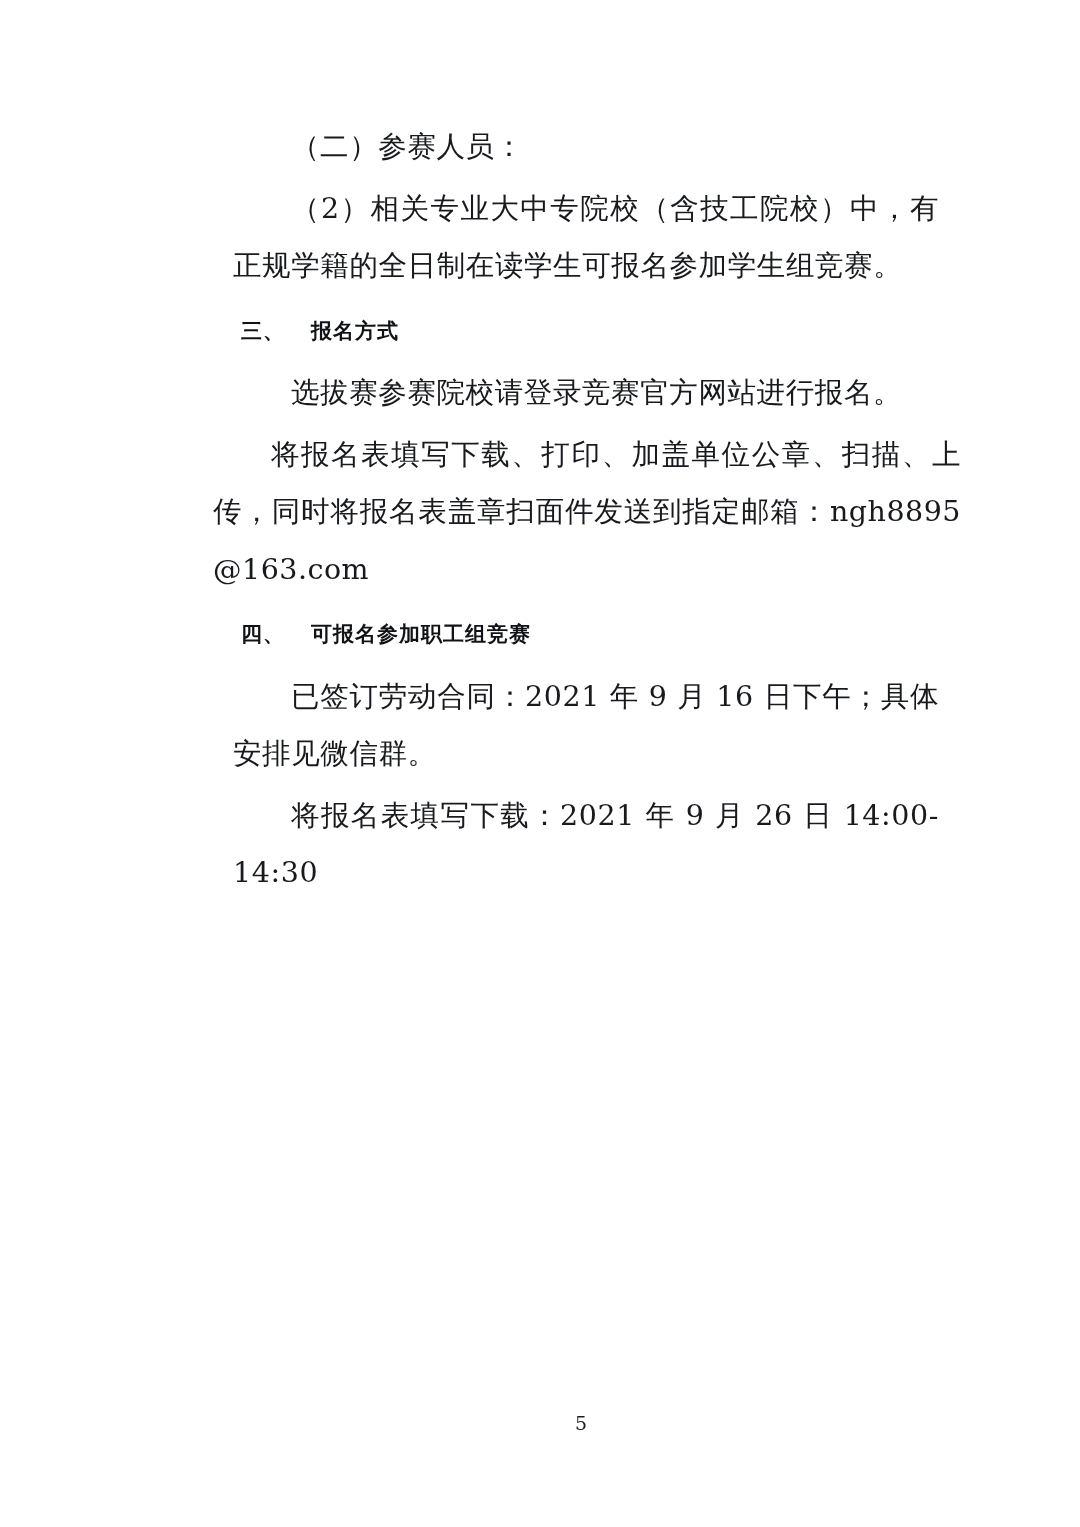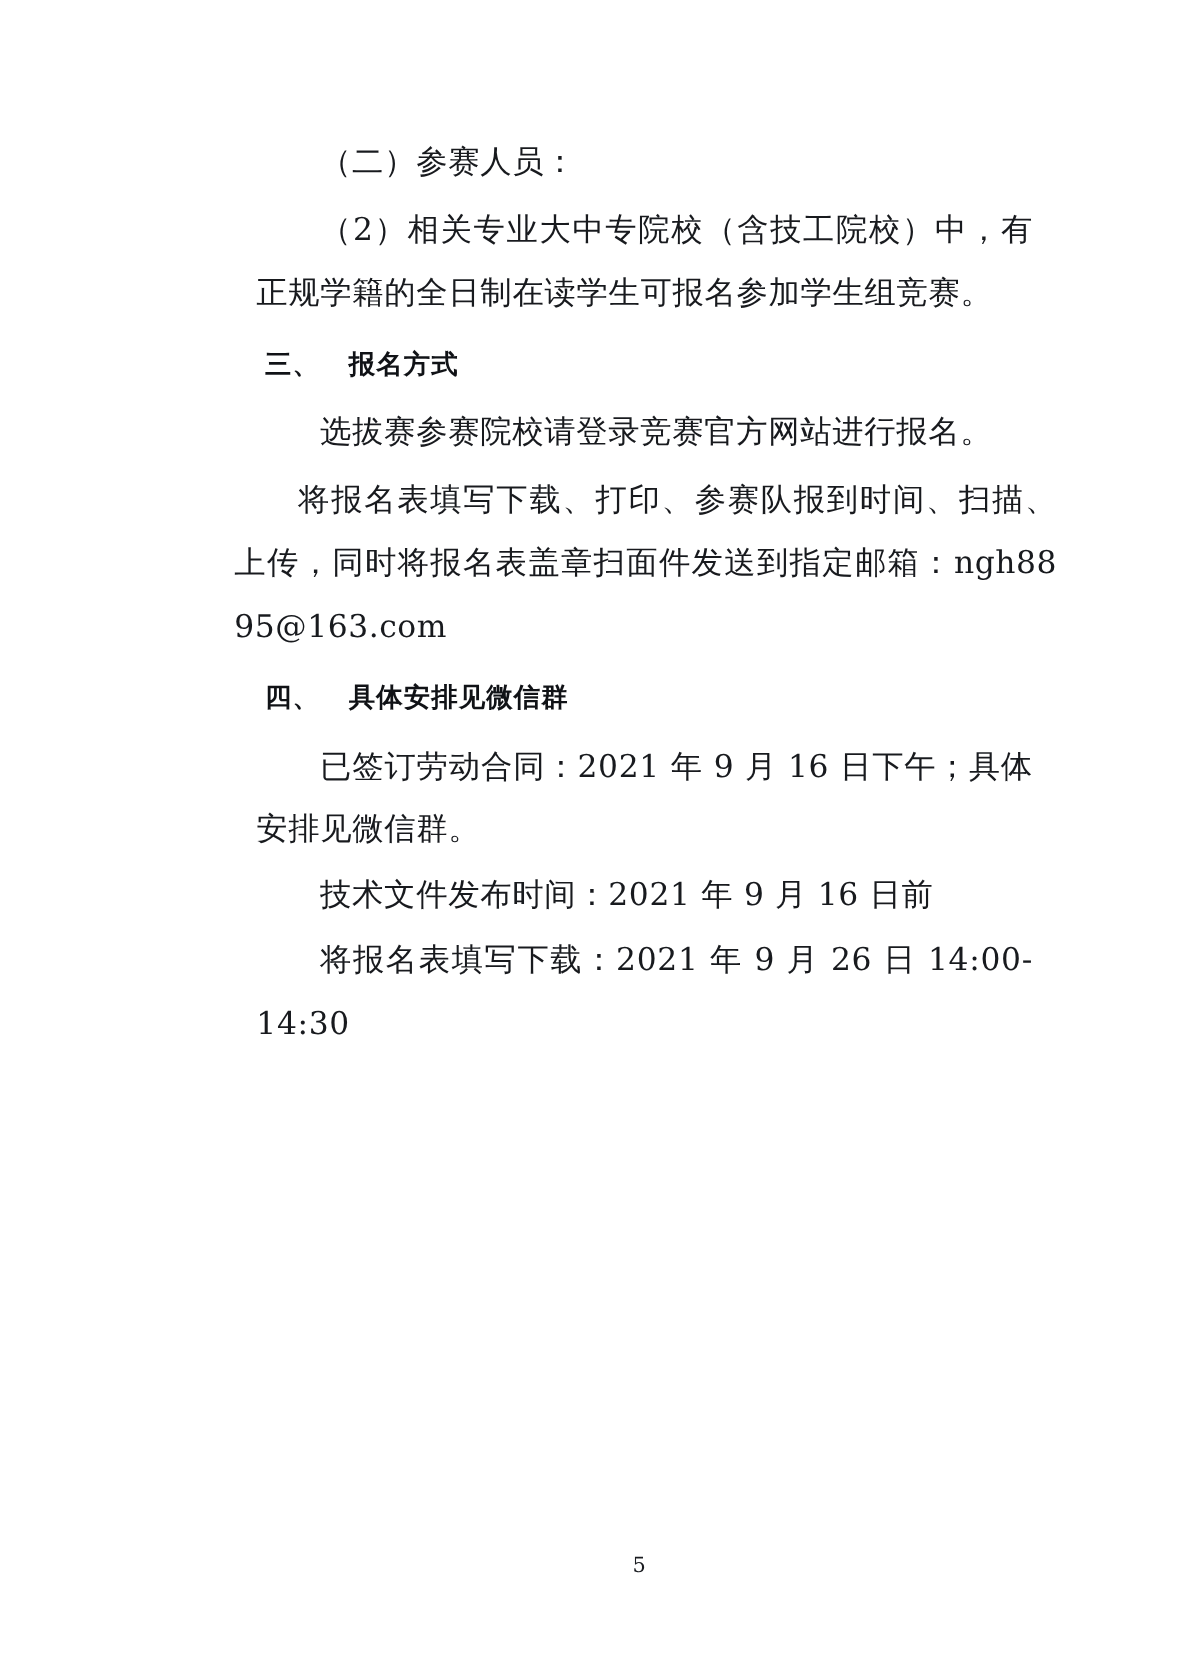--- a/index.html
+++ b/index.html
@@ -53,21 +53,21 @@
   }
 
   
   .para.hang {
     width: 748px;
   }
 
   
   .heading {
     font-family: "DejaVu Sans", "Liberation Sans", sans-serif;
-    font-size: 24px;
+    font-size: 21px;
     font-weight: 700;
     line-height: 57.5px;
     color: #101216;
     margin: 0;
     padding-left: 28px;
     letter-spacing: 1px;
   }
   .heading .num {
     letter-spacing: 1px;
   }
@@ -130,36 +130,35 @@
 
     <div class="sp-4"></div>
 
     <p class="para indent inner">选拔赛参赛院校请登录竞赛官方网站进行报名。</p>
 
     <div class="sp-2"></div>
 
 
     <div class="sp-2"></div>
 
-    <p class="para indent hang"><span>将报名表填写下载、打印、参赛队报到时间、扫描、上传，同时将报名表盖章扫面件发送到指定邮箱：</span><span class="lat">ngh8895@163.com</span></p>
+    <p class="para indent hang"><span>将报名表填写下载、打印、加盖单位公章、扫描、上传，同时将报名表盖章扫面件发送到指定邮箱：</span><span class="lat">ngh8895@163.com</span></p>
 
     <div class="sp-2"></div>
 
 
     <div class="sp-6"></div>
 
-    <h2 class="heading"><span class="num">四、</span><span class="gap"></span><span>具体安排见微信群</span></h2>
+    <h2 class="heading"><span class="num">四、</span><span class="gap"></span><span>可报名参加职工组竞赛</span></h2>
 
     <div class="sp-4"></div>
 
     <p class="para indent inner"><span>已签订劳动合同：</span><span>2021 年 9 月 16 日下午；具体安排见微信群。</span></p>
 
     <div class="sp-2"></div>
 
-    <p class="para indent inner"><span>技术文件发布时间：</span><span>2021 年 9 月 16 日前</span></p>
 
     <div class="sp-2"></div>
 
     <p class="para indent inner"><span>将报名表填写下载：</span><span>2021 年 9 月 26 日 14:00-14:30</span></p>
 
   </div>
 
   <div class="page-number">5</div>
 
 </div>

